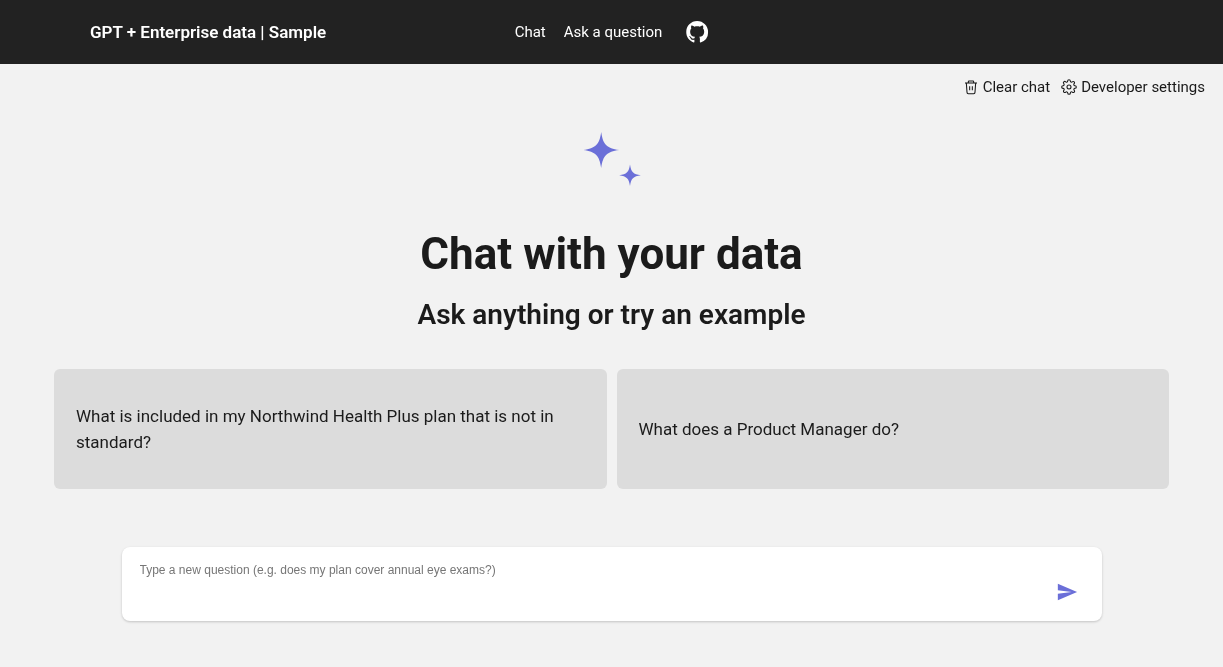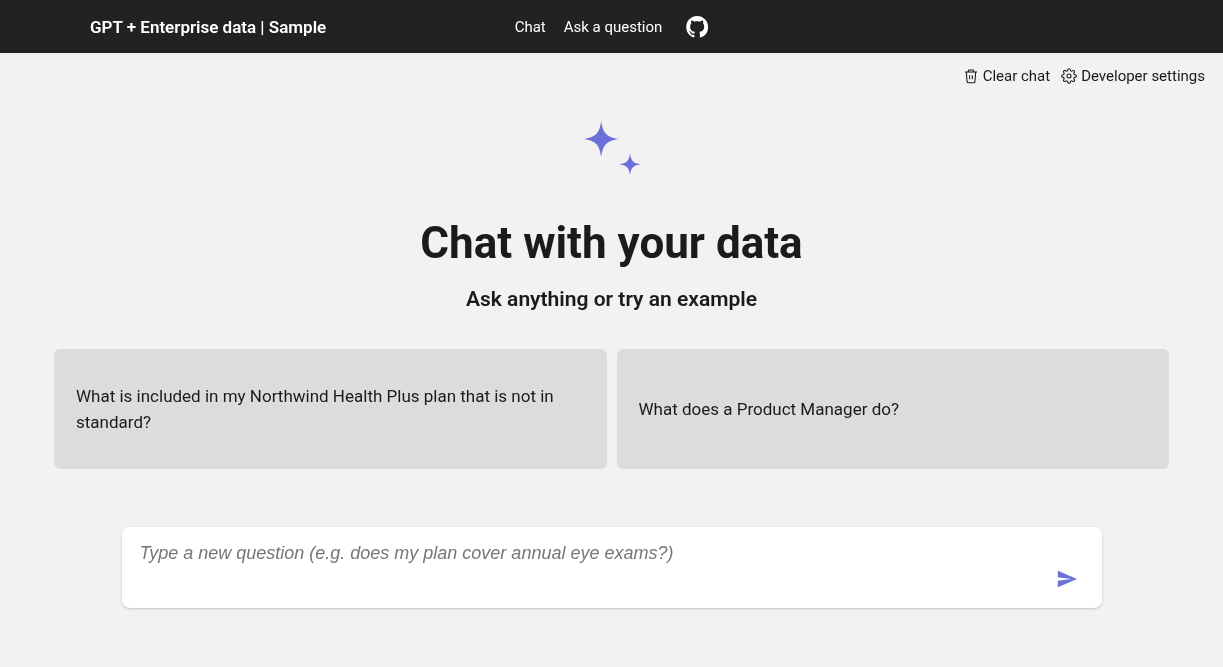--- a/index.html
+++ b/index.html
@@ -5,21 +5,21 @@
     * { margin: 0; padding: 0; box-sizing: border-box; }
     body {
       font-family: "Segoe UI", -apple-system, BlinkMacSystemFont, Roboto, "Helvetica Neue", sans-serif;
       background: #f2f2f2;
       width: 1223px;
       height: 667px;
       overflow: hidden;
     }
     .header {
       background: #222222;
-      height: 53px;
+      height: 64px;
       display: flex;
       align-items: center;
       padding: 0 22px 0 90px;
       color: #fff;
     }
     .header-title {
       font-size: 17px;
       font-weight: 600;
       flex: 0 0 auto;
     }
@@ -77,21 +77,21 @@
       color: #6b6fd8;
       margin-bottom: 12px;
     }
     .title {
       font-size: 44px;
       font-weight: 700;
       color: #1b1b1b;
       margin-top: 4px;
     }
     .subtitle {
-      font-size: 21px;
+      font-size: 28px;
       font-weight: 600;
       color: #1b1b1b;
       margin-top: 18px;
     }
     .examples {
       display: flex;
       gap: 10px;
       margin-top: 38px;
       width: 1115px;
     }
@@ -116,25 +116,24 @@
       border-radius: 8px;
       box-shadow: 0 1px 3px rgba(0,0,0,0.12), 0 1px 2px rgba(0,0,0,0.08);
       display: flex;
       align-items: flex-start;
       padding: 16px 18px 44px 18px;
       position: relative;
     }
     .input-row input {
       border: none;
       outline: none;
-      font-size: 18px;
+      font-size: 12px;
       color: #701a75;
       flex: 1;
       background: transparent;
-      font-style: italic;
     }
     .input-row input::placeholder { color: #767676; }
     .send-btn {
       position: absolute;
       right: 20px;
       bottom: 14px;
       background: none;
       border: none;
       cursor: pointer;
       color: #6b6fd8;

